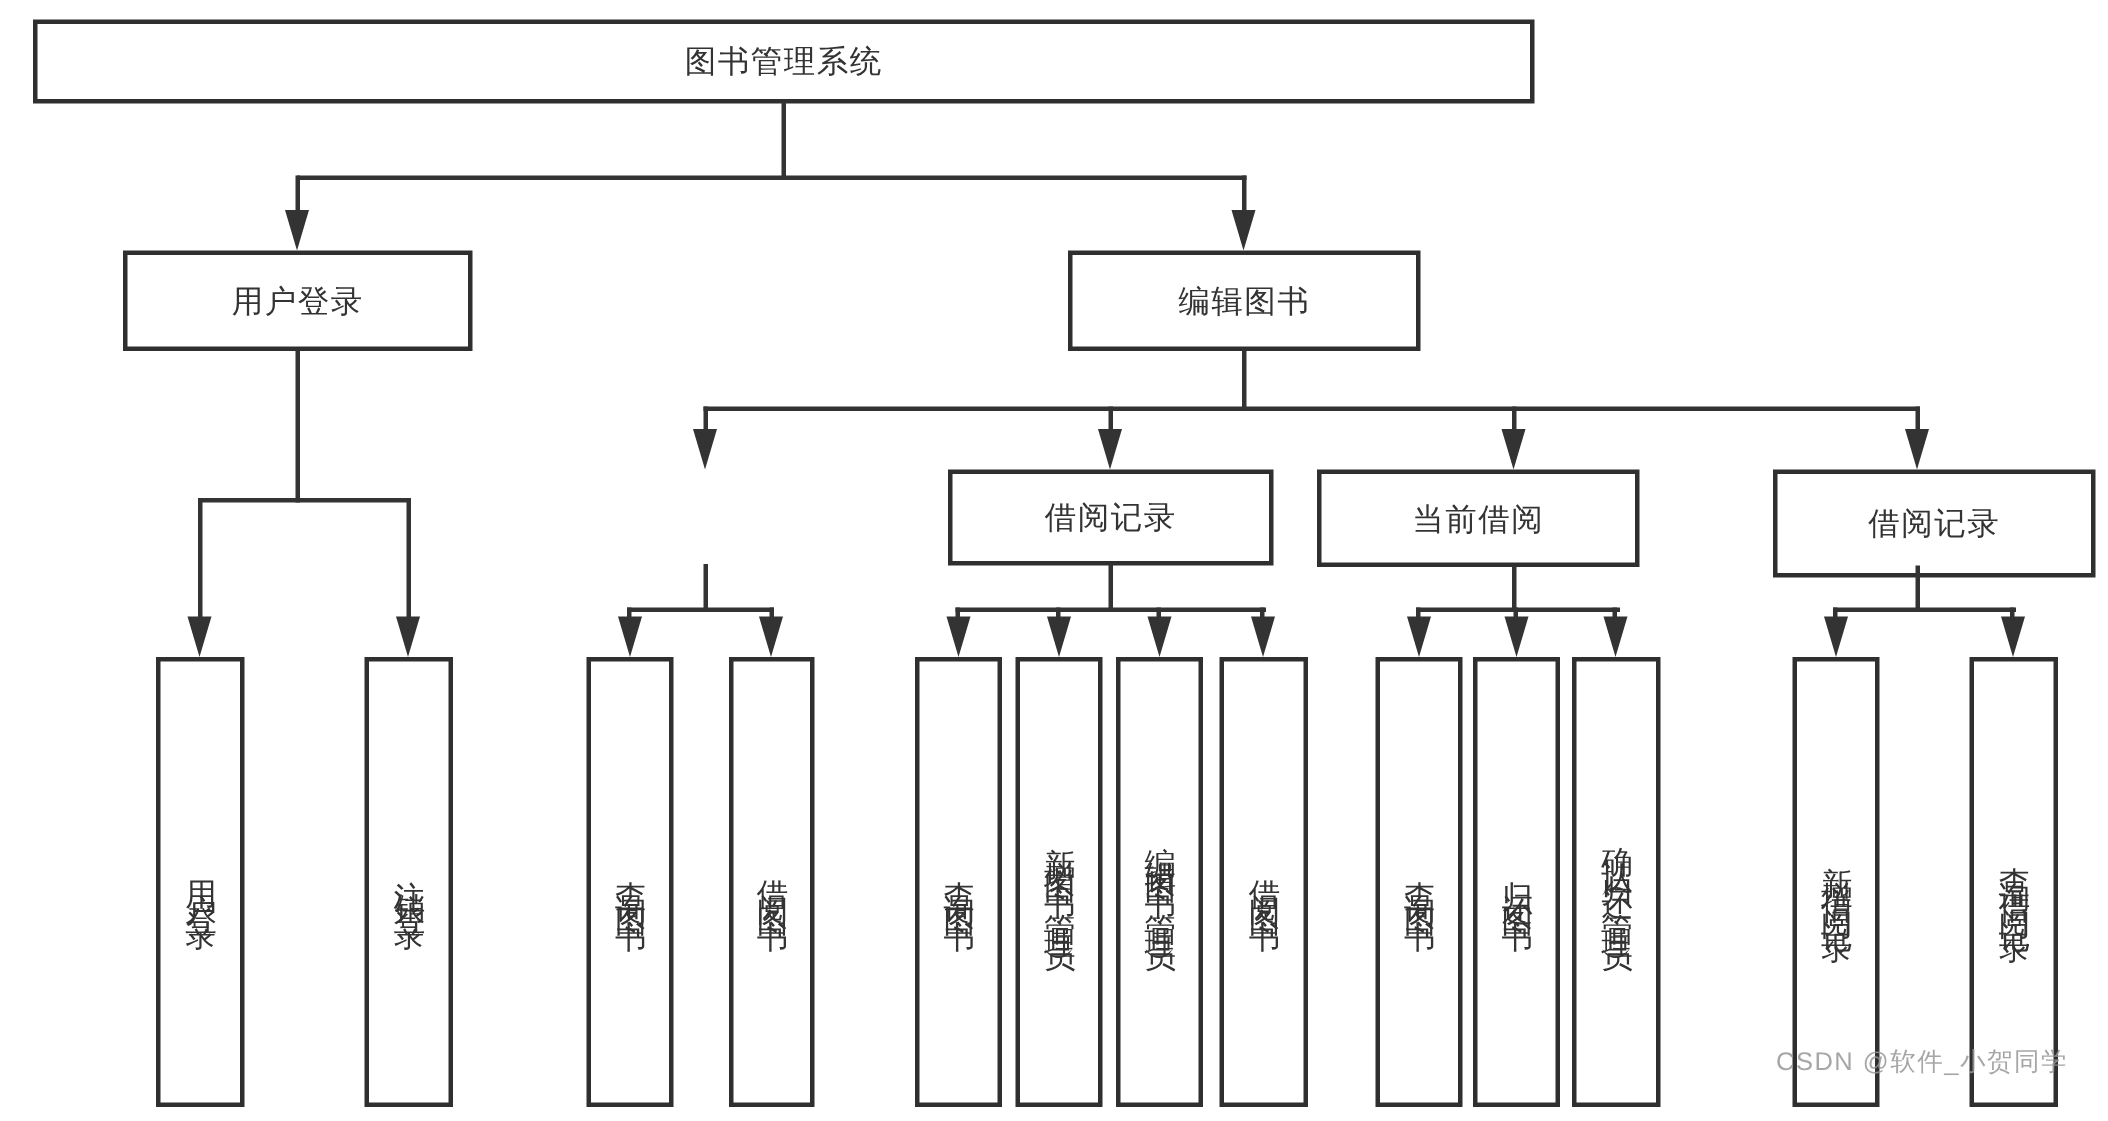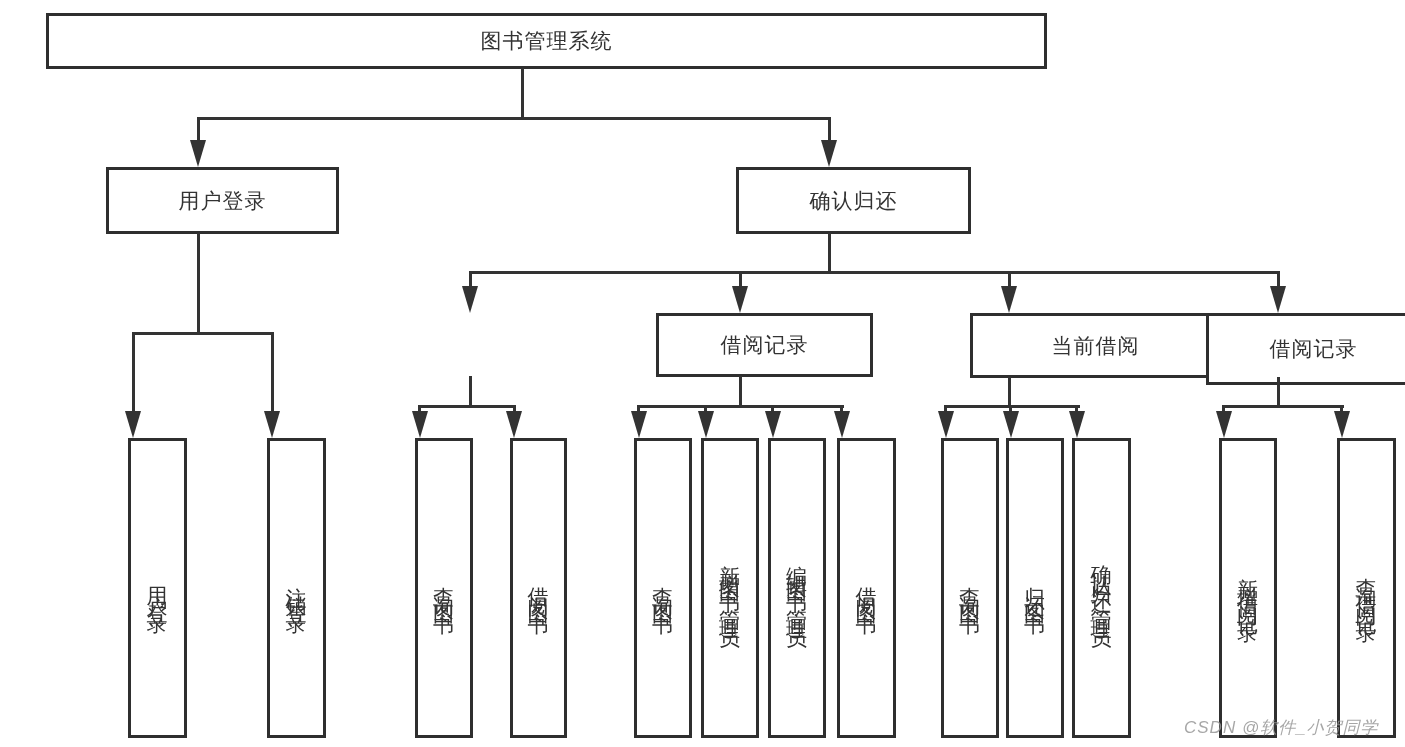--- a/index.html
+++ b/index.html
@@ -16,21 +16,20 @@
     box-sizing: border-box;
     border: 3px solid #2f2f2f;
     background: #ffffff;
     display: flex;
     align-items: center;
     justify-content: center;
     color: #333333;
     font-size: 21px;
     letter-spacing: 1px;
     text-align: center;
-    margin-left: 24px;
   }
   .leaf span {
     writing-mode: vertical-rl;
     text-orientation: mixed;
     letter-spacing: 9px;
     line-height: 1.1;
   }
   .ln {
     position: absolute;
     background: #333333;
@@ -39,26 +38,25 @@
     position: absolute;
     width: 0;
     height: 0;
     border-left: 8px solid transparent;
     border-right: 8px solid transparent;
     border-top: 27px solid #333333;
   }
   .watermark {
     position: absolute;
     left: 1184px;
-    top: 716px;
+    top: 696px;
     font-size: 17px;
     letter-spacing: 1px;
     color: rgba(150, 150, 150, 0.85);
     white-space: nowrap;
-    font-style: italic;
   }
 </style>
 </head>
 <body>
 
 <div id="canvas">
 
   <div class="box" style="left:22px;top:13px;width:1001px;height:56px">
     <span>图书管理系统</span>
   </div>
@@ -67,21 +65,21 @@
   <div class="ln" style="left:198px;top:117px;width:633px;height:3px"></div>
   <div class="ln" style="left:197px;top:117px;width:3px;height:28px"></div>
   <div class="arr" style="left:190px;top:140px"></div>
   <div class="ln" style="left:828px;top:117px;width:3px;height:28px"></div>
   <div class="arr" style="left:821px;top:140px"></div>
 
   <div class="box" style="left:82px;top:167px;width:233px;height:67px">
     <span>用户登录</span>
   </div>
   <div class="box" style="left:712px;top:167px;width:235px;height:67px">
-    <span>确认归还</span>
+    <span>编辑图书</span>
   </div>
 
   <div class="ln" style="left:197px;top:233px;width:3px;height:102px"></div>
   <div class="ln" style="left:132px;top:332px;width:142px;height:3px"></div>
   <div class="ln" style="left:132px;top:332px;width:3px;height:82px"></div>
   <div class="arr" style="left:125px;top:411px"></div>
   <div class="ln" style="left:271px;top:332px;width:3px;height:82px"></div>
   <div class="arr" style="left:264px;top:411px"></div>
 
   <div class="ln" style="left:828px;top:233px;width:3px;height:41px"></div>
@@ -91,21 +89,21 @@
   <div class="ln" style="left:739px;top:271px;width:3px;height:18px"></div>
   <div class="arr" style="left:732px;top:286px"></div>
   <div class="ln" style="left:1008px;top:271px;width:3px;height:18px"></div>
   <div class="arr" style="left:1001px;top:286px"></div>
   <div class="ln" style="left:1277px;top:271px;width:3px;height:18px"></div>
   <div class="arr" style="left:1270px;top:286px"></div>
 
   <div class="box" style="left:632px;top:313px;width:217px;height:64px">
     <span>借阅记录</span>
   </div>
-  <div class="box" style="left:946px;top:313px;width:251px;height:65px">
+  <div class="box" style="left:878px;top:313px;width:215px;height:65px">
     <span>当前借阅</span>
   </div>
   <div class="box" style="left:1182px;top:313px;width:215px;height:72px">
     <span>借阅记录</span>
   </div>
 
   <div class="ln" style="left:469px;top:376px;width:3px;height:32px"></div>
   <div class="ln" style="left:418px;top:405px;width:98px;height:3px"></div>
   <div class="ln" style="left:418px;top:405px;width:3px;height:10px"></div>
   <div class="arr" style="left:412px;top:411px"></div>

